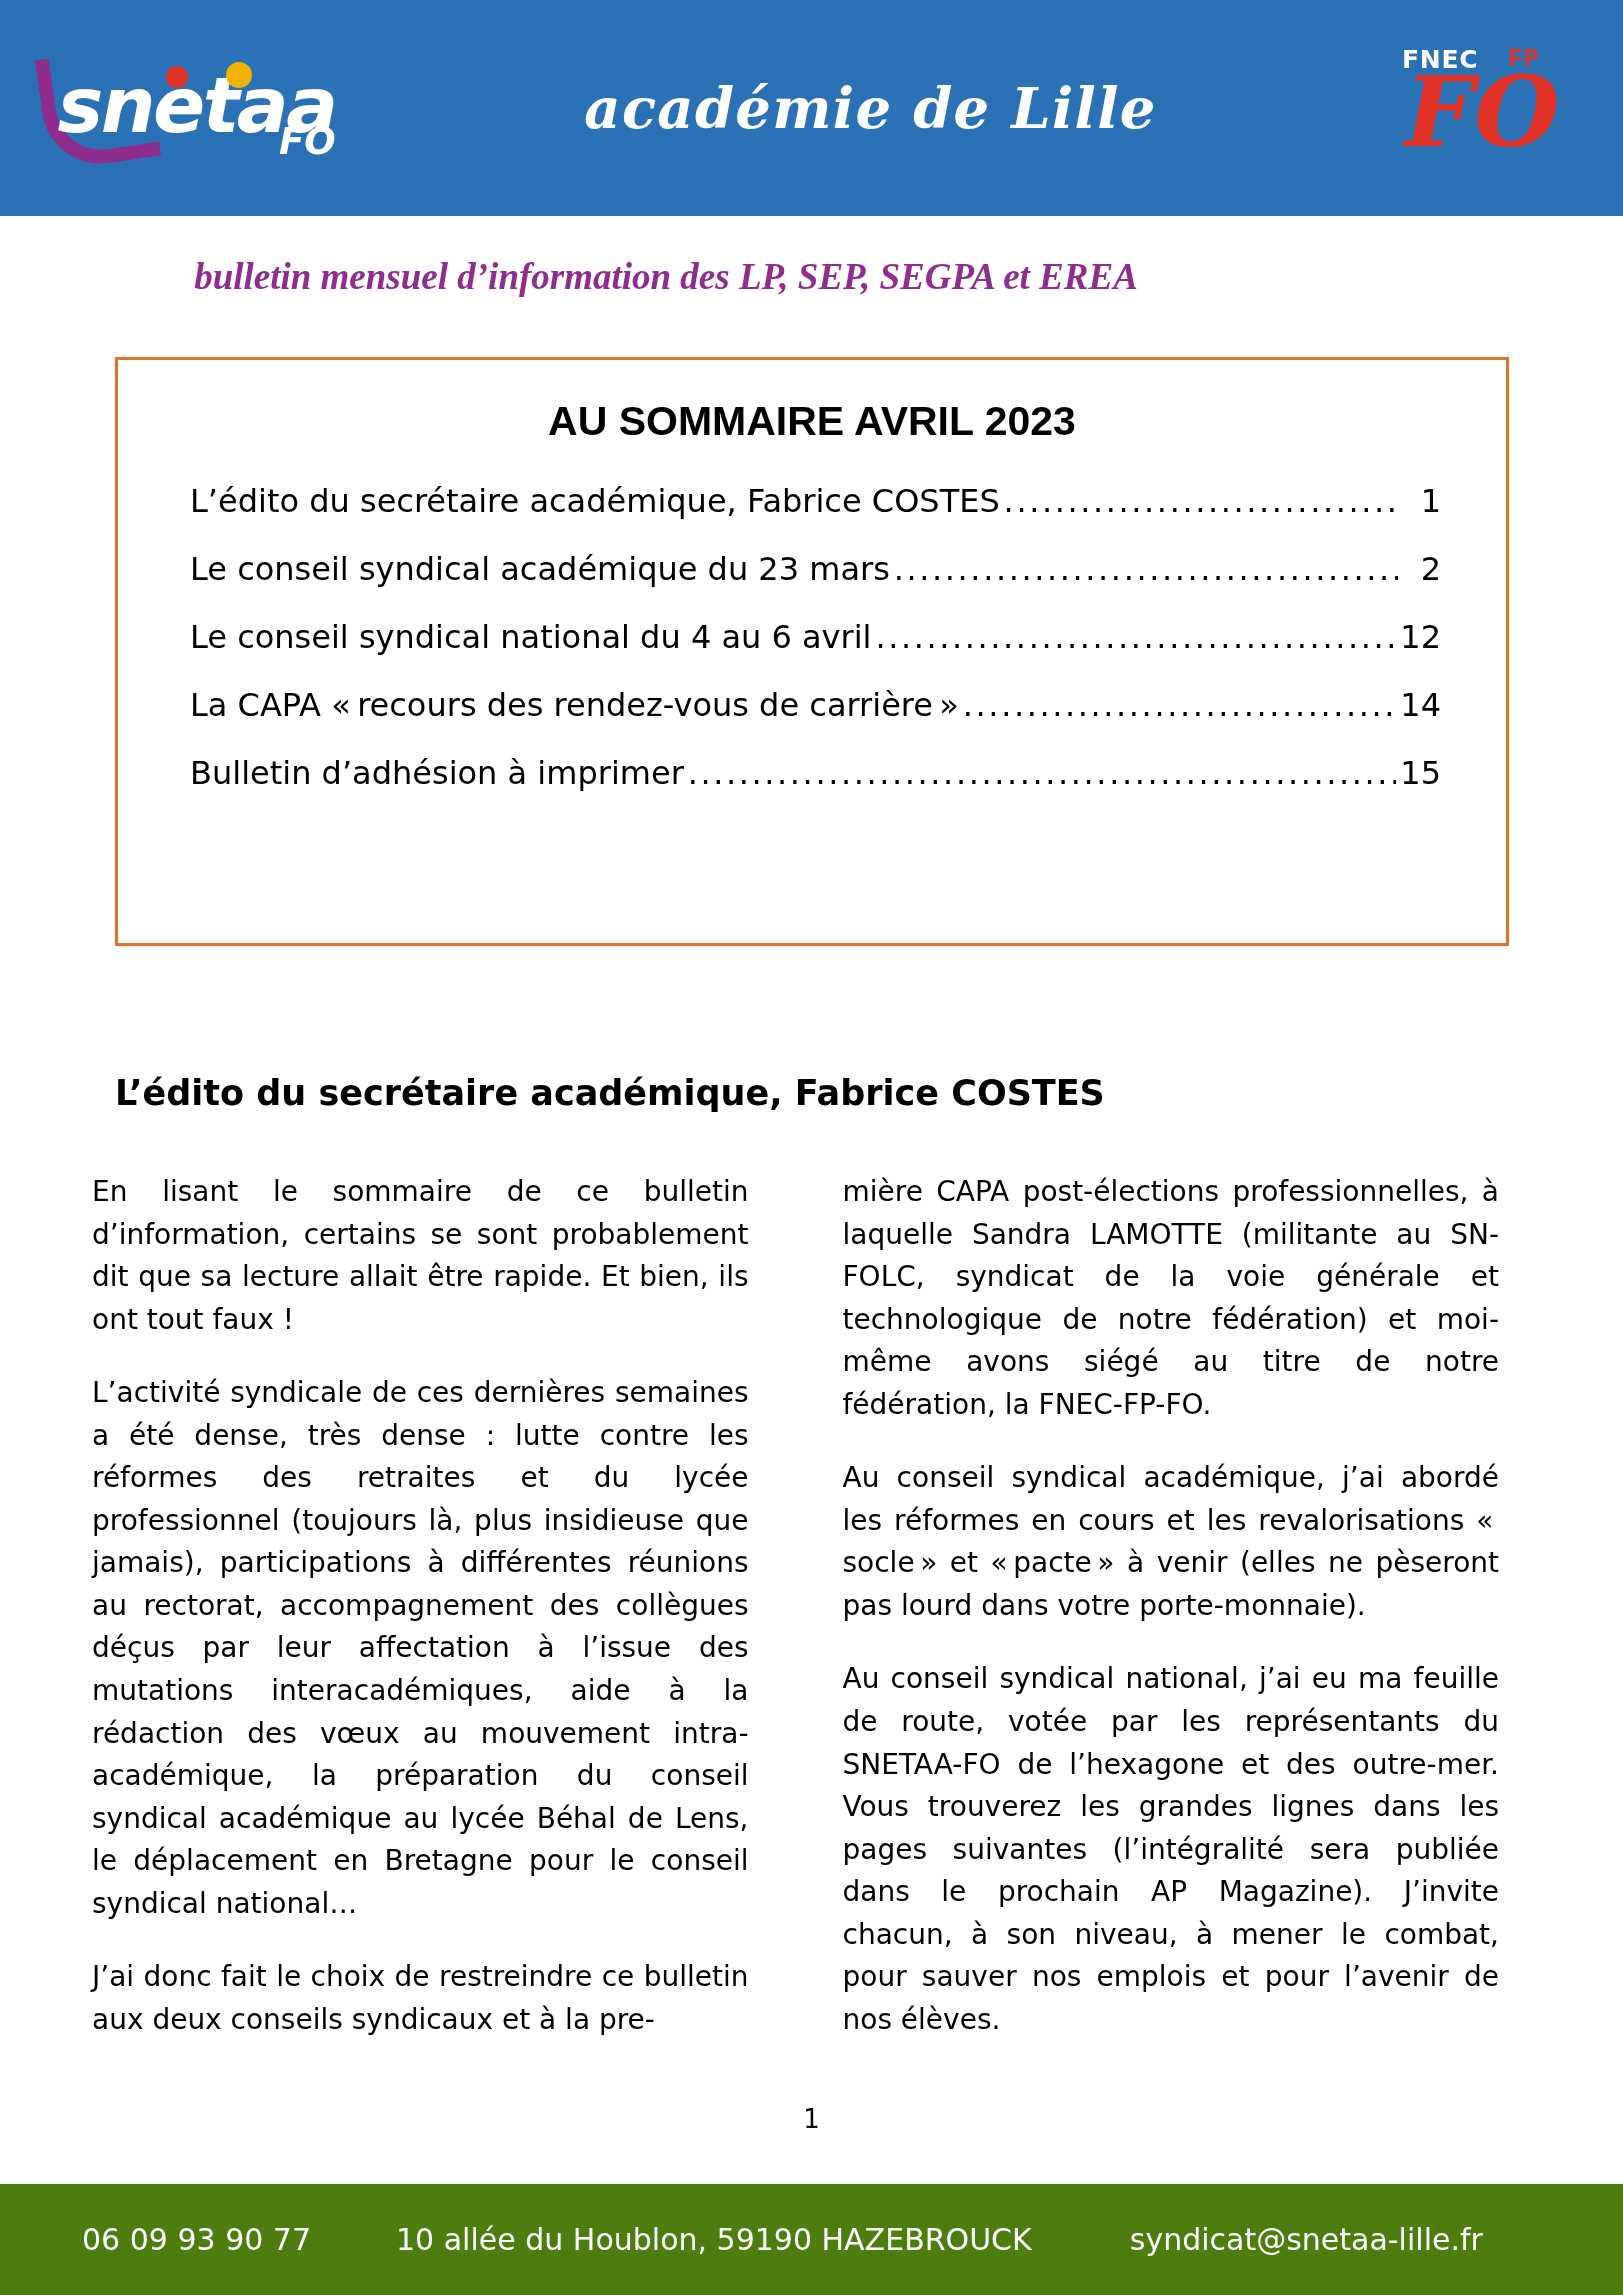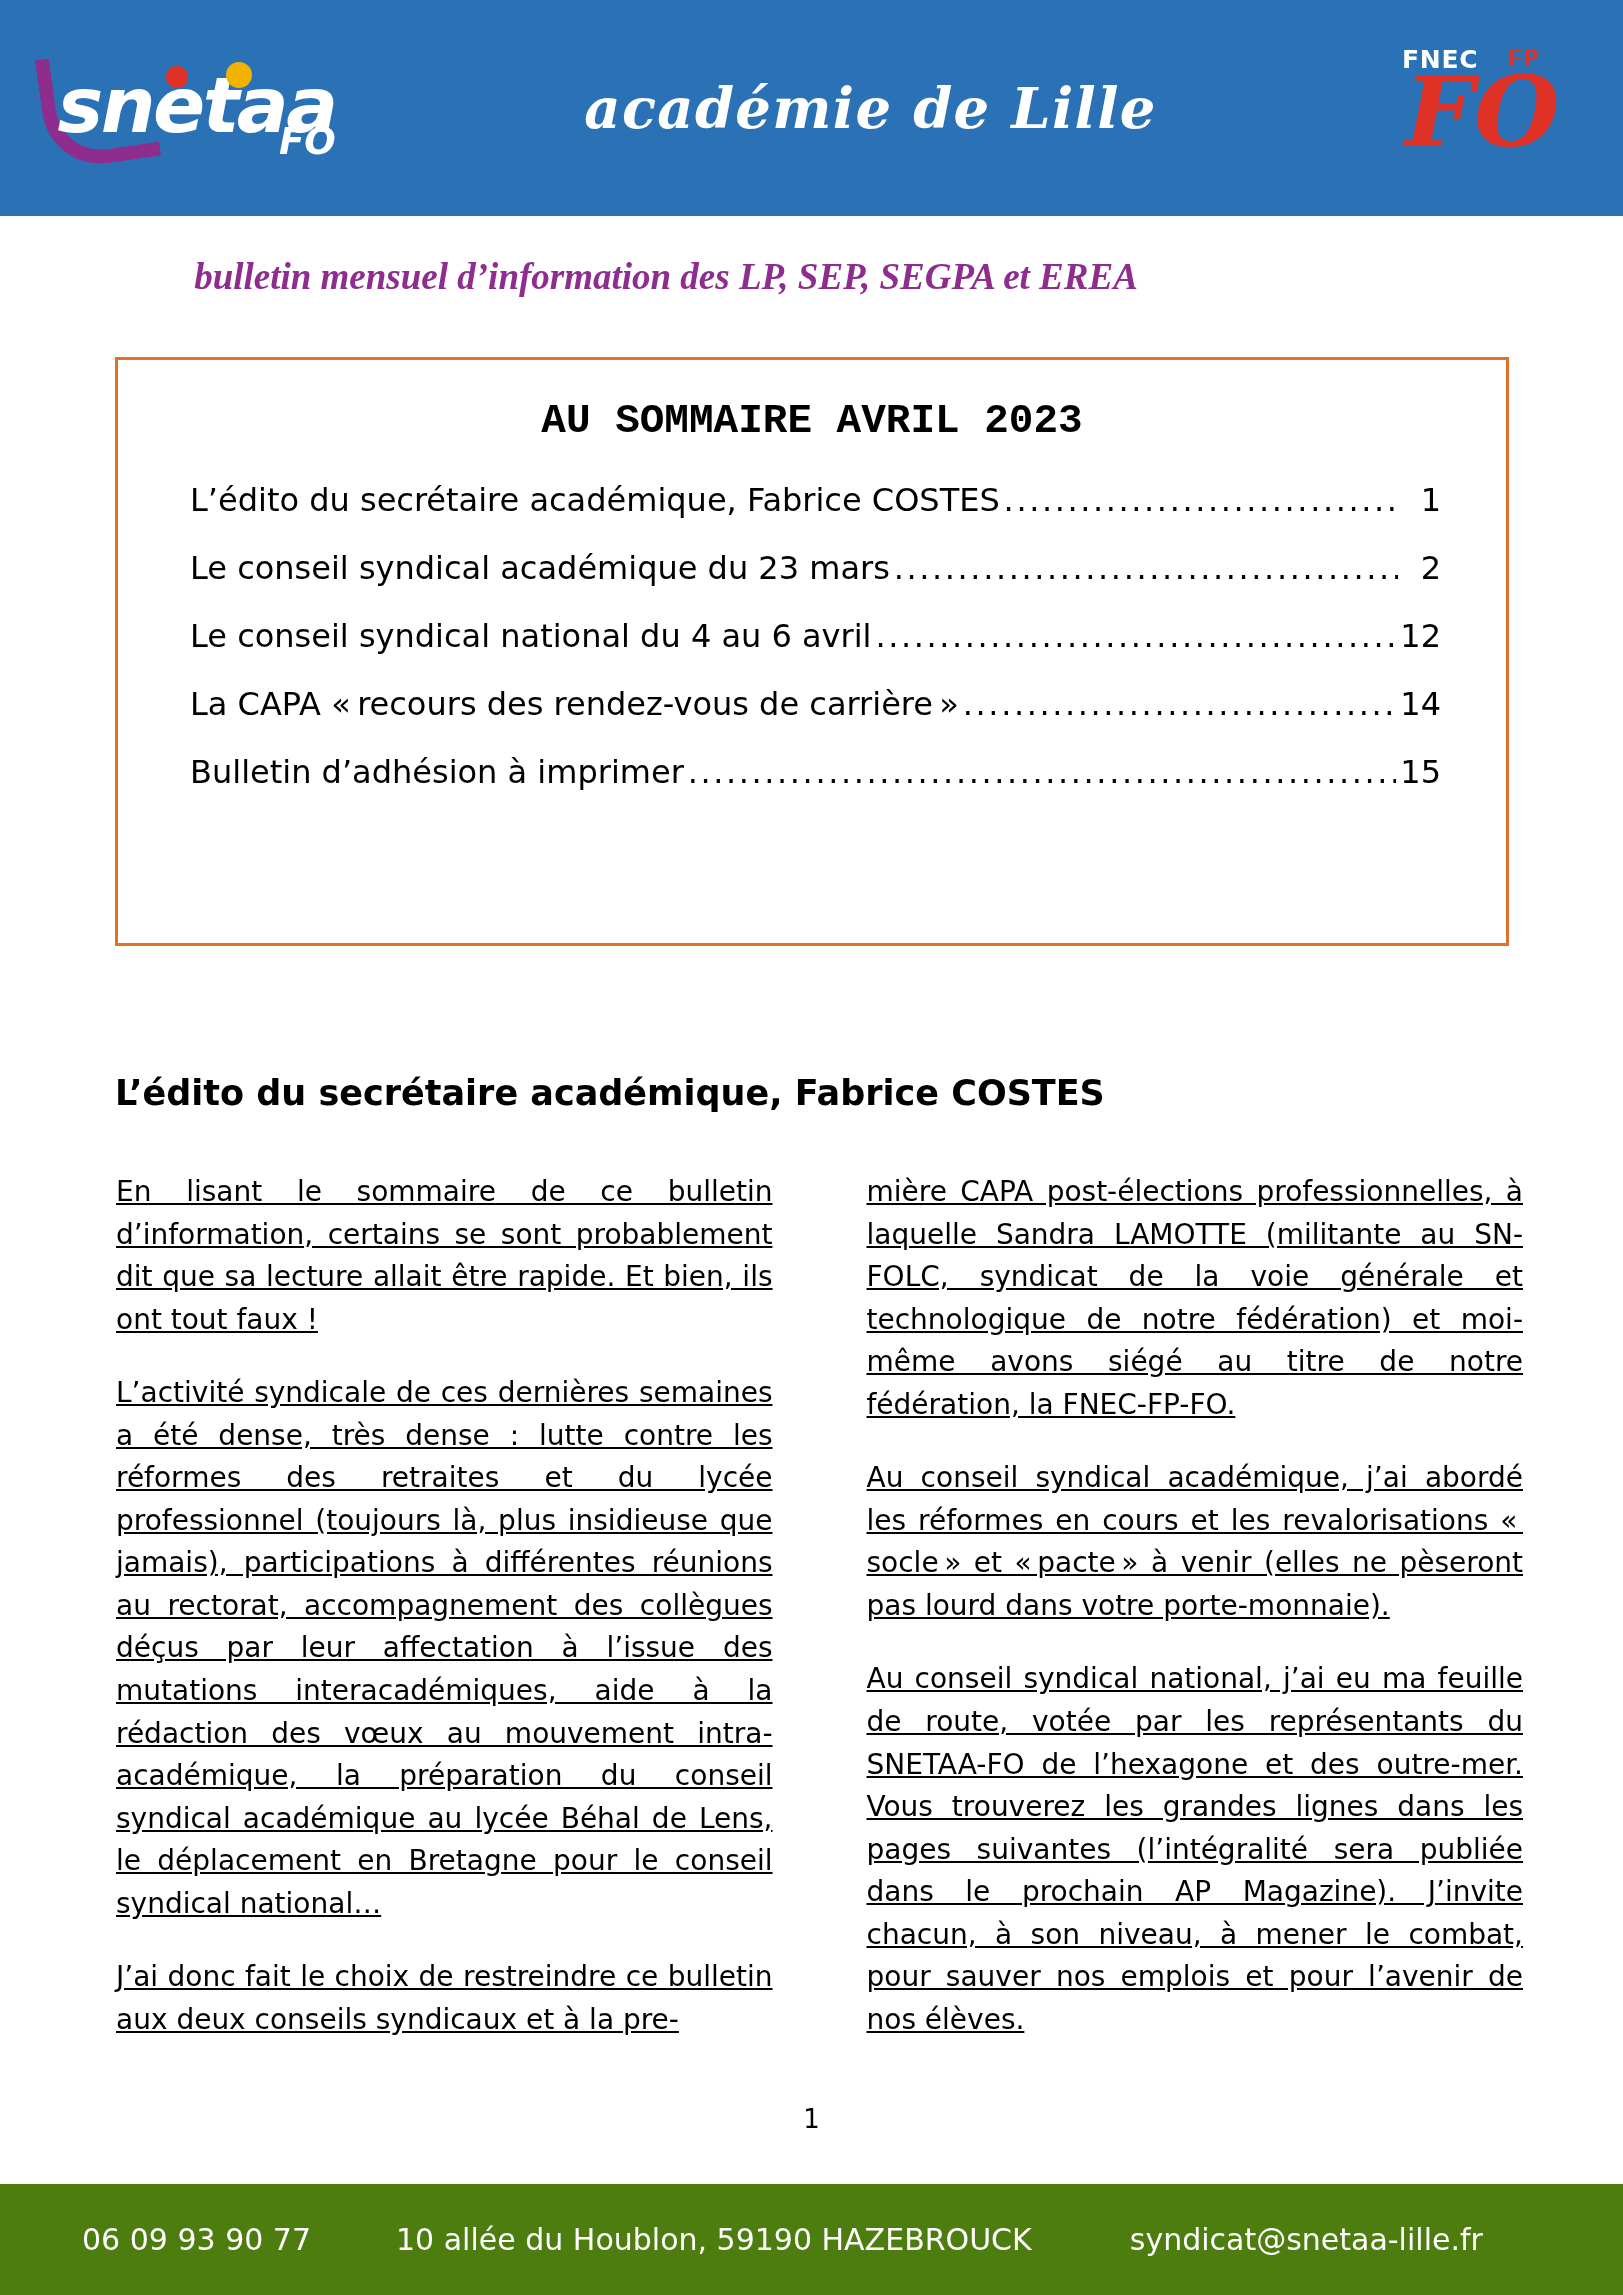--- a/index.html
+++ b/index.html
@@ -155,21 +155,21 @@
     top: 357px;
     left: 115px;
     width: 1394px;
     height: 589px;
     border: 3.9px solid #e2722a;
     box-sizing: border-box;
     background: #ffffff;
   }
   .sommaire-title {
     text-align: center;
-    font-family: Liberation Mono, monospace;
+    font-family: Liberation Sans, sans-serif;
     font-weight: bold;
     font-size: 41px;
     color: #000000;
     margin-top: 38px;
   }
   .toc {
     margin: 37px 65px 0 72px;
   }
   .toc-row {
     display: flex;
@@ -204,25 +204,24 @@
     left: 115px;
     width: 1394px;
     font-family: "DejaVu Sans", sans-serif;
     font-weight: bold;
     font-size: 35px;
     color: #000000;
   }
   .columns {
     position: absolute;
     top: 1171px;
-    left: 116px;
+    left: 92px;
     width: 1407px;
     display: flex;
     gap: 94px;
-    text-decoration: underline;
   }
   .col {
     width: 669px;
     font-family: "DejaVu Sans", sans-serif;
     font-size: 28px;
     line-height: 1.52;
     color: #000000;
     text-align: justify;
   }
   .col p {

